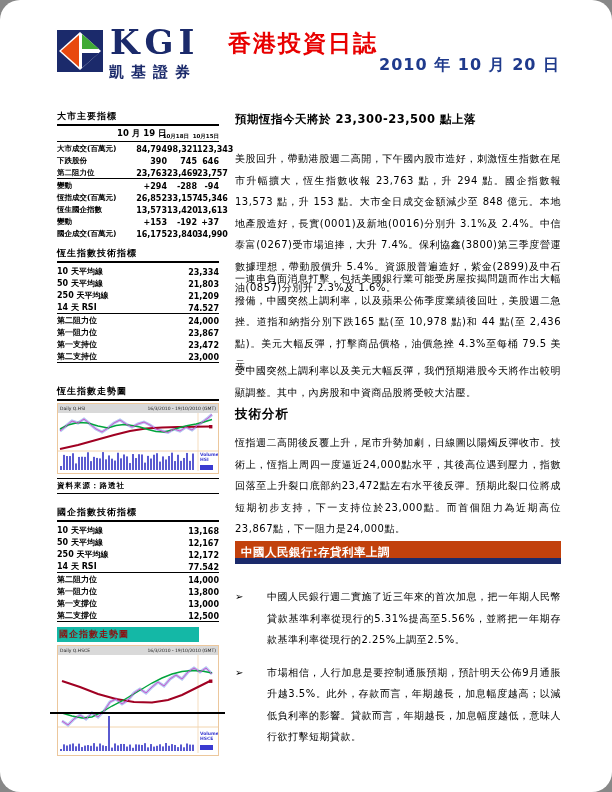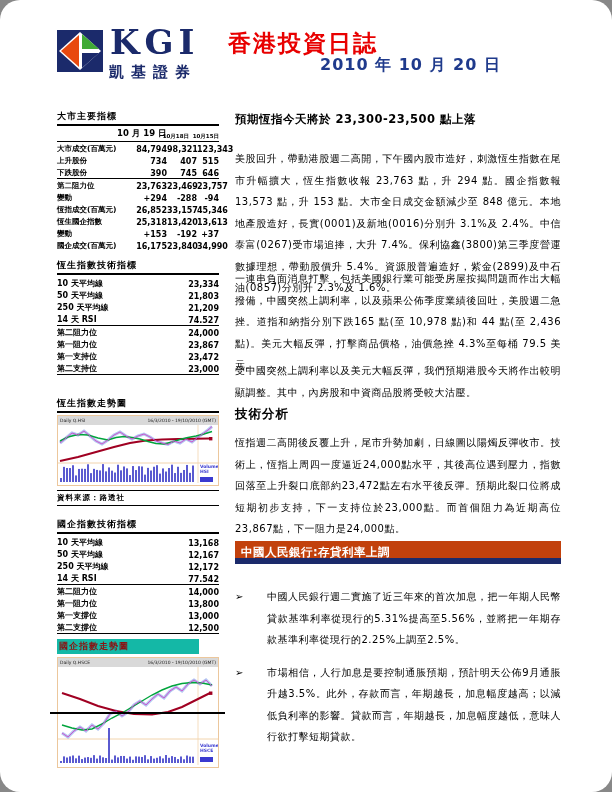--- a/index.html
+++ b/index.html
@@ -7,21 +7,21 @@
         font-family:"DejaVu Sans",sans-serif;color:#000;overflow:hidden;border-radius:20px;}
 
   
   .logo-icon{position:absolute;left:57px;top:30px;}
   .kgi-text{position:absolute;left:110px;top:22px;font-family:"DejaVu Serif",serif;
             font-weight:bold;font-size:34px;color:#1b2a6b;letter-spacing:5px;}
   .kgi-sub{position:absolute;left:109px;top:63px;font-weight:bold;font-size:15px;
            color:#1b2a6b;letter-spacing:7px;}
   .doc-title{position:absolute;left:228px;top:28px;font-weight:bold;font-size:23px;
              color:#e80000;letter-spacing:2px;}
-  .doc-date{position:absolute;left:320px;top:55px;width:240px;
+  .doc-date{position:absolute;left:320px;top:55px;width:240px;text-align:right;
             font-weight:bold;font-size:16px;color:#1f3a8c;letter-spacing:1px;}
 
   
   .left-col{position:absolute;left:57px;top:110px;width:162px;font-size:8px;font-weight:bold;}
   .sec-title{font-size:9px;font-weight:bold;border-bottom:2px solid #000;
              padding-bottom:1px;margin-bottom:2px;letter-spacing:1px;}
   .mt{margin-top:8px;}
   .mt2{margin-top:12px;}
   .m-head{display:flex;align-items:flex-end;border-bottom:1px solid #000;
           padding-bottom:1px;height:12px;}
@@ -101,26 +101,20 @@
       <span class="mh-d3">10月15日</span>
     </div>
     <div class="m-body">
         <div class="m-row">
           <span class="c-label">大市成交(百萬元)</span>
           <span class="c-v1">84,794</span>
           <span class="c-v2">98,321</span>
           <span class="c-v3">123,343</span>
         </div>
         <div class="m-row">
-          <span class="c-label">上升股份</span>
-          <span class="c-v1">734</span>
-          <span class="c-v2">407</span>
-          <span class="c-v3">515</span>
-        </div>
-        <div class="m-row">
           <span class="c-label">下跌股份</span>
           <span class="c-v1">390</span>
           <span class="c-v2">745</span>
           <span class="c-v3">646</span>
         </div>
         <div class="m-row">
           <span class="c-label">第二阻力位</span>
           <span class="c-v1">23,763</span>
           <span class="c-v2">23,469</span>
           <span class="c-v3">23,757</span>
@@ -132,21 +126,21 @@
           <span class="c-v3">-94</span>
         </div>
         <div class="m-row">
           <span class="c-label">恆指成交(百萬元)</span>
           <span class="c-v1">26,852</span>
           <span class="c-v2">33,157</span>
           <span class="c-v3">45,346</span>
         </div>
         <div class="m-row">
           <span class="c-label">恆生國企指數</span>
-          <span class="c-v1">25,318</span>
+          <span class="c-v1">13,573</span>
           <span class="c-v2">13,420</span>
           <span class="c-v3">13,613</span>
         </div>
         <div class="m-row">
           <span class="c-label">變動</span>
           <span class="c-v1">+153</span>
           <span class="c-v2">-192</span>
           <span class="c-v3">+37</span>
         </div>
         <div class="m-row">

